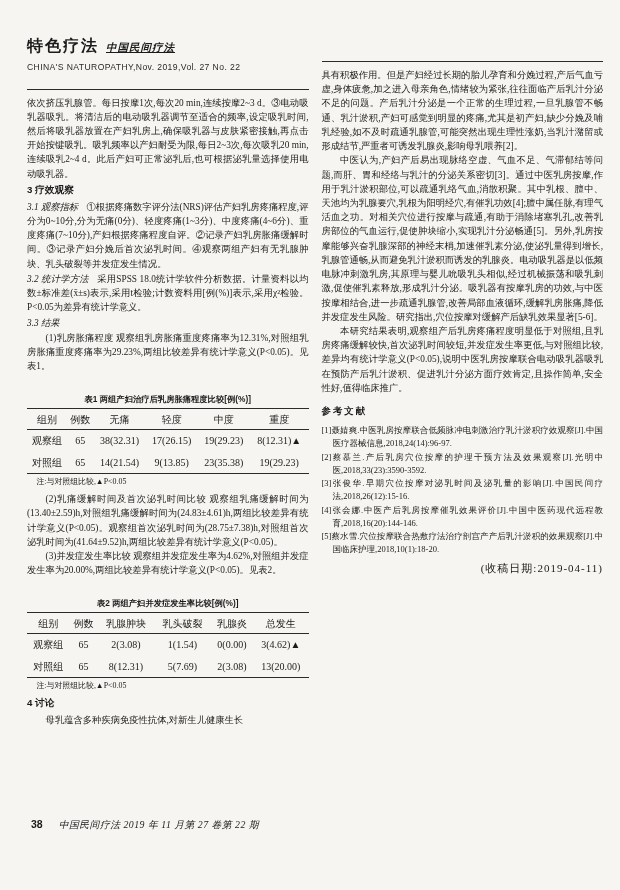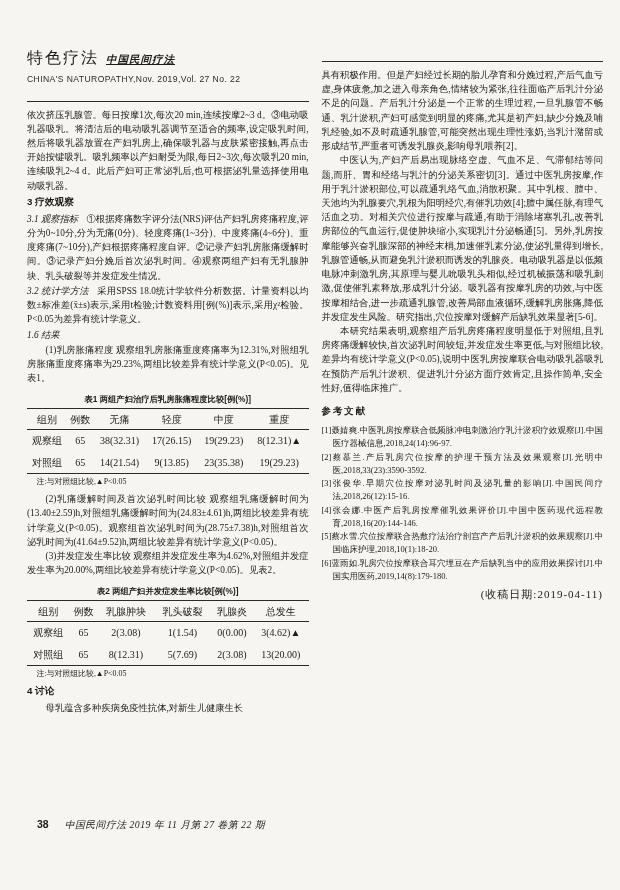--- a/index.html
+++ b/index.html
@@ -24,23 +24,22 @@
     gap:13px;
   }
   .col{width:283px;box-sizing:border-box;}
   .body-text{font-size:9.3px;line-height:1.53;text-align:justify;}
   p{margin:0;}
   .indent{text-indent:2em;}
 
   
   .logo-row{display:flex;align-items:baseline;gap:7px;margin-top:6px;}
   .logo-main{
-    font-size:16px;font-weight:normal;letter-spacing:2px;
-    font-family:"Liberation Sans","DejaVu Sans",sans-serif;
-    margin-top:12px;
+    font-size:16px;font-weight:bold;letter-spacing:2px;
+    font-family:"Liberation Sans","DejaVu Sans",sans-serif;
   }
   .logo-script{font-size:10.5px;font-weight:bold;font-style:italic;letter-spacing:1px;text-decoration:underline;}
   .journal-en{
     font-size:8.6px;letter-spacing:0.4px;color:#2a2a2a;
     font-family:"Liberation Sans","DejaVu Sans",sans-serif;
     margin-top:3px;padding-bottom:14px;
     border-bottom:1.6px solid #2b2b2b;
     margin-bottom:6px;
   }
 
@@ -50,21 +49,21 @@
     font-family:"Liberation Sans","DejaVu Sans",sans-serif;
     margin:2px 0;
   }
   .lead{font-style:italic;margin-right:0.9em;}
   .sub-line{margin:1px 0;}
 
   
   .tbl-caption{
     text-align:center;font-weight:bold;font-size:8.3px;
     font-family:"Liberation Sans","DejaVu Sans",sans-serif;
-    margin:8px 0 2px;
+    margin:20px 0 2px;
   }
   table{
     width:100%;border-collapse:collapse;font-size:10px;
     border-top:1.4px solid #2b2b2b;border-bottom:1.4px solid #2b2b2b;
   }
   thead th{
     border-bottom:0.9px solid #2b2b2b;
     font-weight:normal;padding:2.5px 0;text-align:center;
   }
   tbody td{padding:3px 0;text-align:center;white-space:nowrap;}
@@ -76,21 +75,21 @@
     font-weight:bold;font-size:9.4px;
     font-family:"Liberation Sans","DejaVu Sans",sans-serif;
     margin:9px 0 6px;letter-spacing:2px;
   }
   .refs{font-size:8.5px;line-height:1.5;}
   .ref{padding-left:1.3em;text-indent:-1.3em;text-align:justify;margin-bottom:1px;}
   .received{text-align:right;font-size:11px;margin-top:4px;letter-spacing:1px;}
 
   
   .footer{
-    position:absolute;left:37px;top:818px;
+    position:absolute;left:31px;top:818px;
     display:flex;gap:16px;align-items:baseline;
   }
   .page-num{
     font-weight:bold;font-size:10.5px;
     font-family:"Liberation Sans","DejaVu Sans",sans-serif;
   }
   .journal-cn{font-style:italic;font-size:9.8px;letter-spacing:0.5px;}
 </style>
 </head>
 <body>
@@ -109,21 +108,21 @@
       </div>
 
       <p>依次挤压乳腺管。每日按摩1次,每次20 min,连续按摩2~3 d。③电动吸乳器吸乳。将清洁后的电动吸乳器调节至适合的频率,设定吸乳时间,然后将吸乳器放置在产妇乳房上,确保吸乳器与皮肤紧密接触,再点击开始按键吸乳。吸乳频率以产妇耐受为限,每日2~3次,每次吸乳20 min,连续吸乳2~4 d。此后产妇可正常泌乳后,也可根据泌乳量选择使用电动吸乳器。</p>
 
       <p class="sec-head">3  疗效观察</p>
 
       <p class="sub-line"><span class="lead">3.1  观察指标</span><span>①根据疼痛数字评分法(NRS)评估产妇乳房疼痛程度,评分为0~10分,分为无痛(0分)、轻度疼痛(1~3分)、中度疼痛(4~6分)、重度疼痛(7~10分),产妇根据疼痛程度自评。②记录产妇乳房胀痛缓解时间。③记录产妇分娩后首次泌乳时间。④观察两组产妇有无乳腺肿块、乳头破裂等并发症发生情况。</span></p>
 
       <p class="sub-line"><span class="lead">3.2  统计学方法</span><span>采用SPSS 18.0统计学软件分析数据。计量资料以均数±标准差(x̄±s)表示,采用t检验;计数资料用[例(%)]表示,采用χ²检验。P&lt;0.05为差异有统计学意义。</span></p>
 
-      <p class="sub-line"><span class="lead">1.6  结果</span></p>
+      <p class="sub-line"><span class="lead">3.3  结果</span></p>
 
       <p class="indent">(1)乳房胀痛程度  观察组乳房胀痛重度疼痛率为12.31%,对照组乳房胀痛重度疼痛率为29.23%,两组比较差异有统计学意义(P&lt;0.05)。见表1。</p>
 
       <div class="tbl-caption">表1  两组产妇治疗后乳房胀痛程度比较[例(%)]</div>
       <table>
         <thead>
           <tr>
             <th>组别</th>
             <th>例数</th>
             <th>无痛</th>
@@ -198,21 +197,20 @@
       <p class="indent">中医认为,产妇产后易出现脉络空虚、气血不足、气滞郁结等问题,而肝、胃和经络与乳汁的分泌关系密切[3]。通过中医乳房按摩,作用于乳汁淤积部位,可以疏通乳络气血,消散积聚。其中乳根、膻中、天池均为乳腺要穴,乳根为阳明经穴,有催乳功效[4];膻中属任脉,有理气活血之功。对相关穴位进行按摩与疏通,有助于消除堵塞乳孔,改善乳房部位的气血运行,促使肿块缩小,实现乳汁分泌畅通[5]。另外,乳房按摩能够兴奋乳腺深部的神经末梢,加速催乳素分泌,使泌乳量得到增长,乳腺管通畅,从而避免乳汁淤积而诱发的乳腺炎。电动吸乳器是以低频电脉冲刺激乳房,其原理与婴儿吮吸乳头相似,经过机械振荡和吸乳刺激,促使催乳素释放,形成乳汁分泌。吸乳器有按摩乳房的功效,与中医按摩相结合,进一步疏通乳腺管,改善局部血液循环,缓解乳房胀痛,降低并发症发生风险。研究指出,穴位按摩对缓解产后缺乳效果显著[5-6]。</p>
       <p class="indent">本研究结果表明,观察组产后乳房疼痛程度明显低于对照组,且乳房疼痛缓解较快,首次泌乳时间较短,并发症发生率更低,与对照组比较,差异均有统计学意义(P&lt;0.05),说明中医乳房按摩联合电动吸乳器吸乳在预防产后乳汁淤积、促进乳汁分泌方面疗效肯定,且操作简单,安全性好,值得临床推广。</p>
 
       <div class="refs-title">参考文献</div>
       <div class="refs">
         <div class="ref">[1]聂婧爽.中医乳房按摩联合低频脉冲电刺激治疗乳汁淤积疗效观察[J].中国医疗器械信息,2018,24(14):96-97.</div>
         <div class="ref">[2]蔡慕兰.产后乳房穴位按摩的护理干预方法及效果观察[J].光明中医,2018,33(23):3590-3592.</div>
         <div class="ref">[3]张俊华.早期穴位按摩对泌乳时间及泌乳量的影响[J].中国民间疗法,2018,26(12):15-16.</div>
         <div class="ref">[4]张会娜.中医产后乳房按摩催乳效果评价[J].中国中医药现代远程教育,2018,16(20):144-146.</div>
         <div class="ref">[5]蔡水雪.穴位按摩联合热敷疗法治疗剖宫产产后乳汁淤积的效果观察[J].中国临床护理,2018,10(1):18-20.</div>
-        <div class="ref">[6]蓝雨如.乳房穴位按摩联合耳穴埋豆在产后缺乳当中的应用效果探讨[J].中国实用医药,2019,14(8):179-180.</div>
       </div>
       <div class="received">(收稿日期:2019-04-11)</div>
     </div>
   </div>
 
   <div class="footer">
     <span class="page-num">38</span>
     <span class="journal-cn">中国民间疗法 2019 年 11 月第 27 卷第 22 期</span>
   </div>
 </div>

